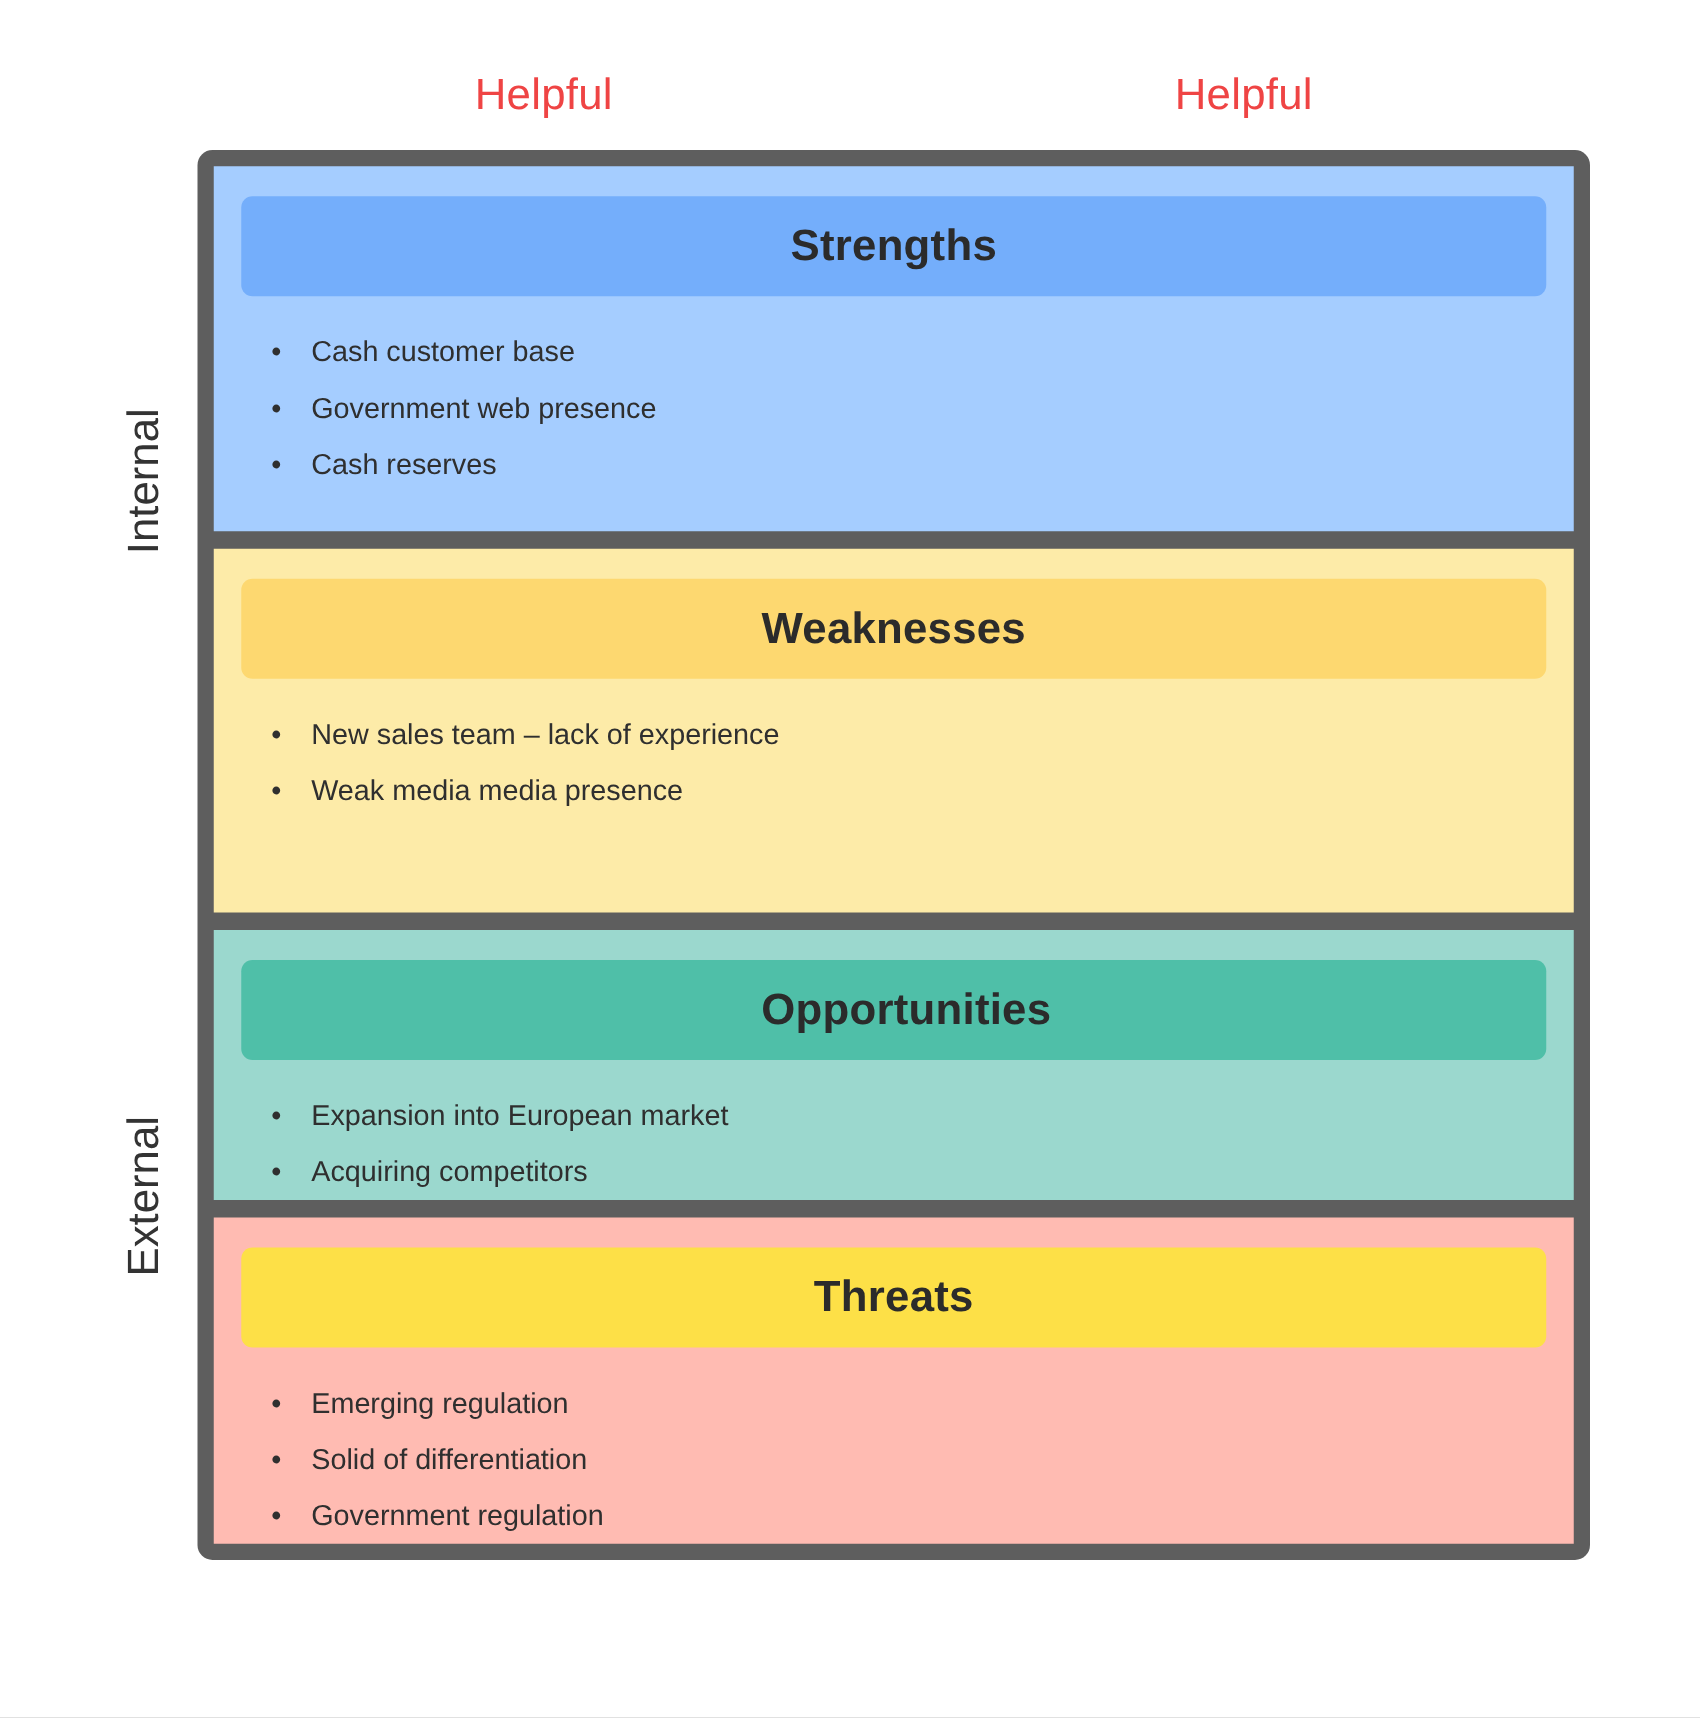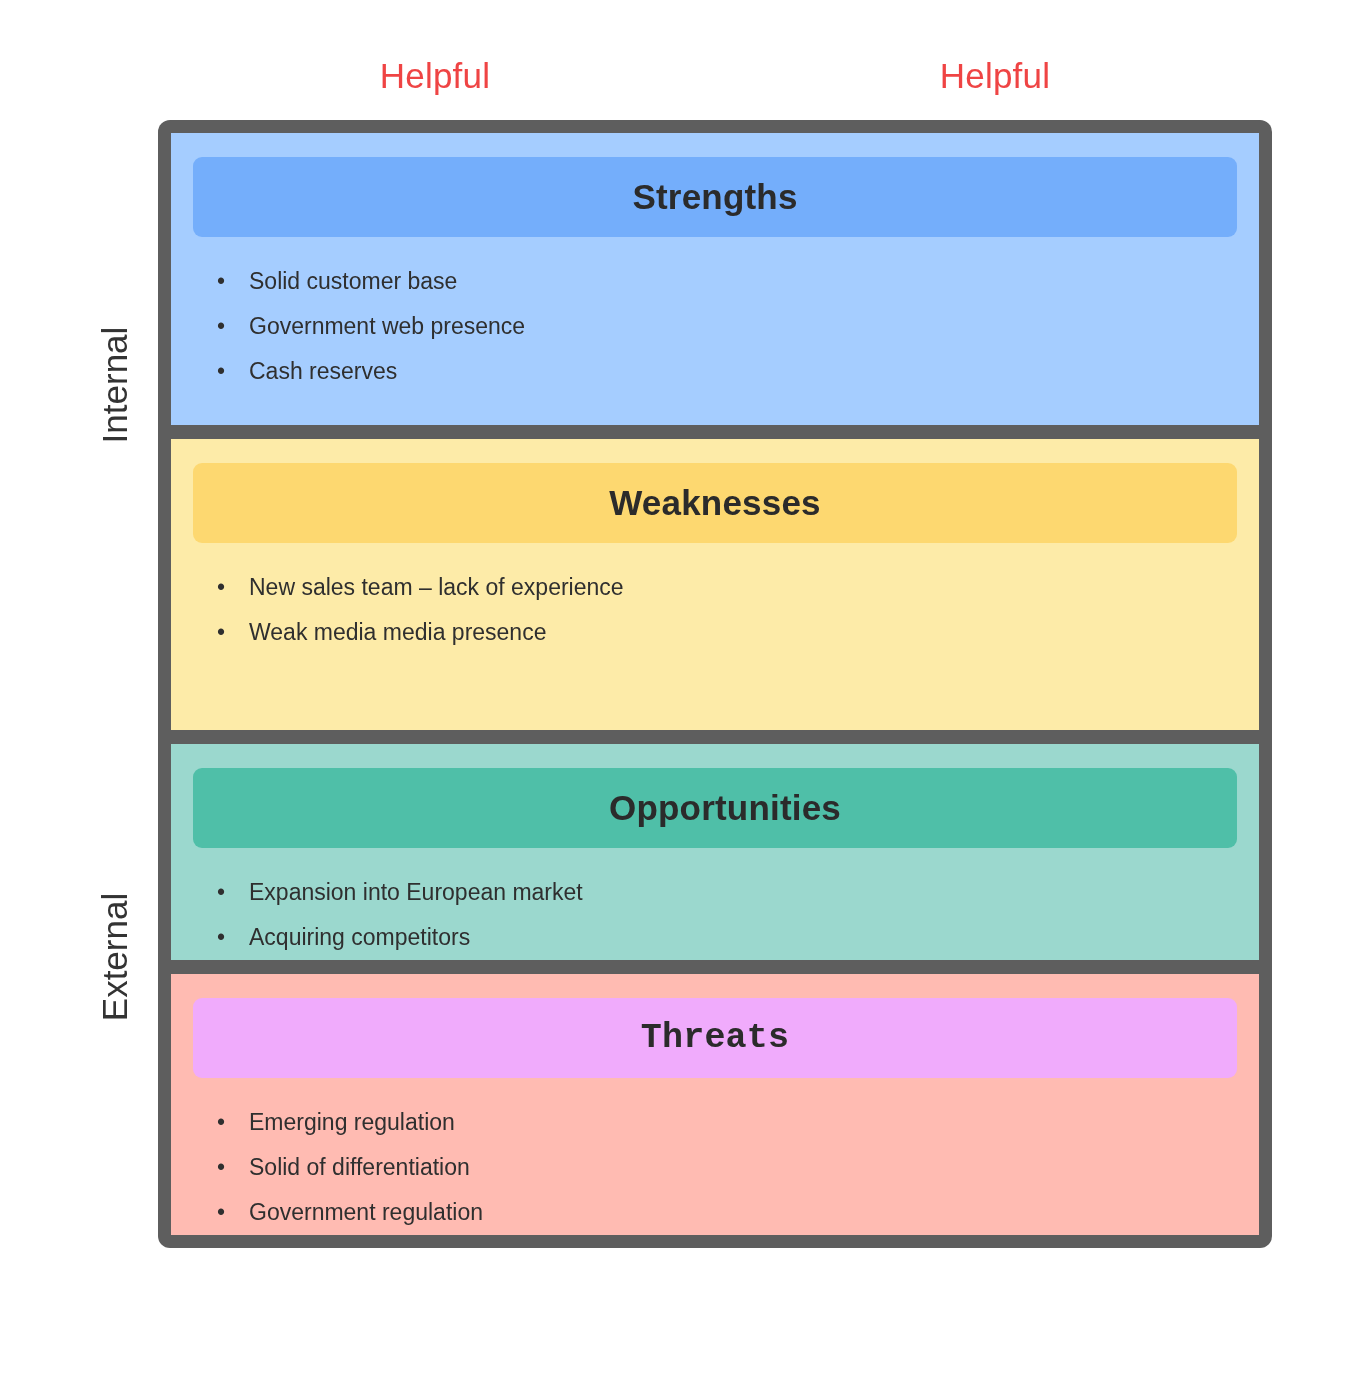--- a/index.html
+++ b/index.html
@@ -89,21 +89,21 @@
     font-size: 35px;
     font-weight: bold;
     color: #2b2b2b;
     letter-spacing: 0.2px;
     white-space: nowrap;
     overflow: hidden;
   }
   .pill-strengths     { background: #74aefb; }
   .pill-weaknesses    { background: #fdd870; }
   .pill-opportunities { background: #4fbfa8; padding-left: 20px; }
-  .pill-threats       { background: #f0abfc; font-family: Liberation Mono, monospace; }
+  .pill-threats       { background: #fde047; }
 
   
   ul.items {
     list-style: none;
     margin: 22px 0 0 0;
     padding: 0 0 0 24px;
   }
   ul.items li {
     position: relative;
     font-size: 23px;
@@ -132,21 +132,21 @@
   <div id="row-internal" class="row-label">Internal</div>
   <div id="row-external" class="row-label">External</div>
 
   <div id="matrix">
 
     <div class="quadrant q-strengths">
       <div class="pill pill-strengths">Strengths</div>
       <ul class="items">
         <li>
           <span class="bullet">•</span>
-          <span>Solid customer base</span>
+          <span>Cash customer base</span>
         </li>
         <li>
           <span class="bullet">•</span>
           <span>Government web presence</span>
         </li>
         <li>
           <span class="bullet">•</span>
           <span>Cash reserves</span>
         </li>
       </ul>

